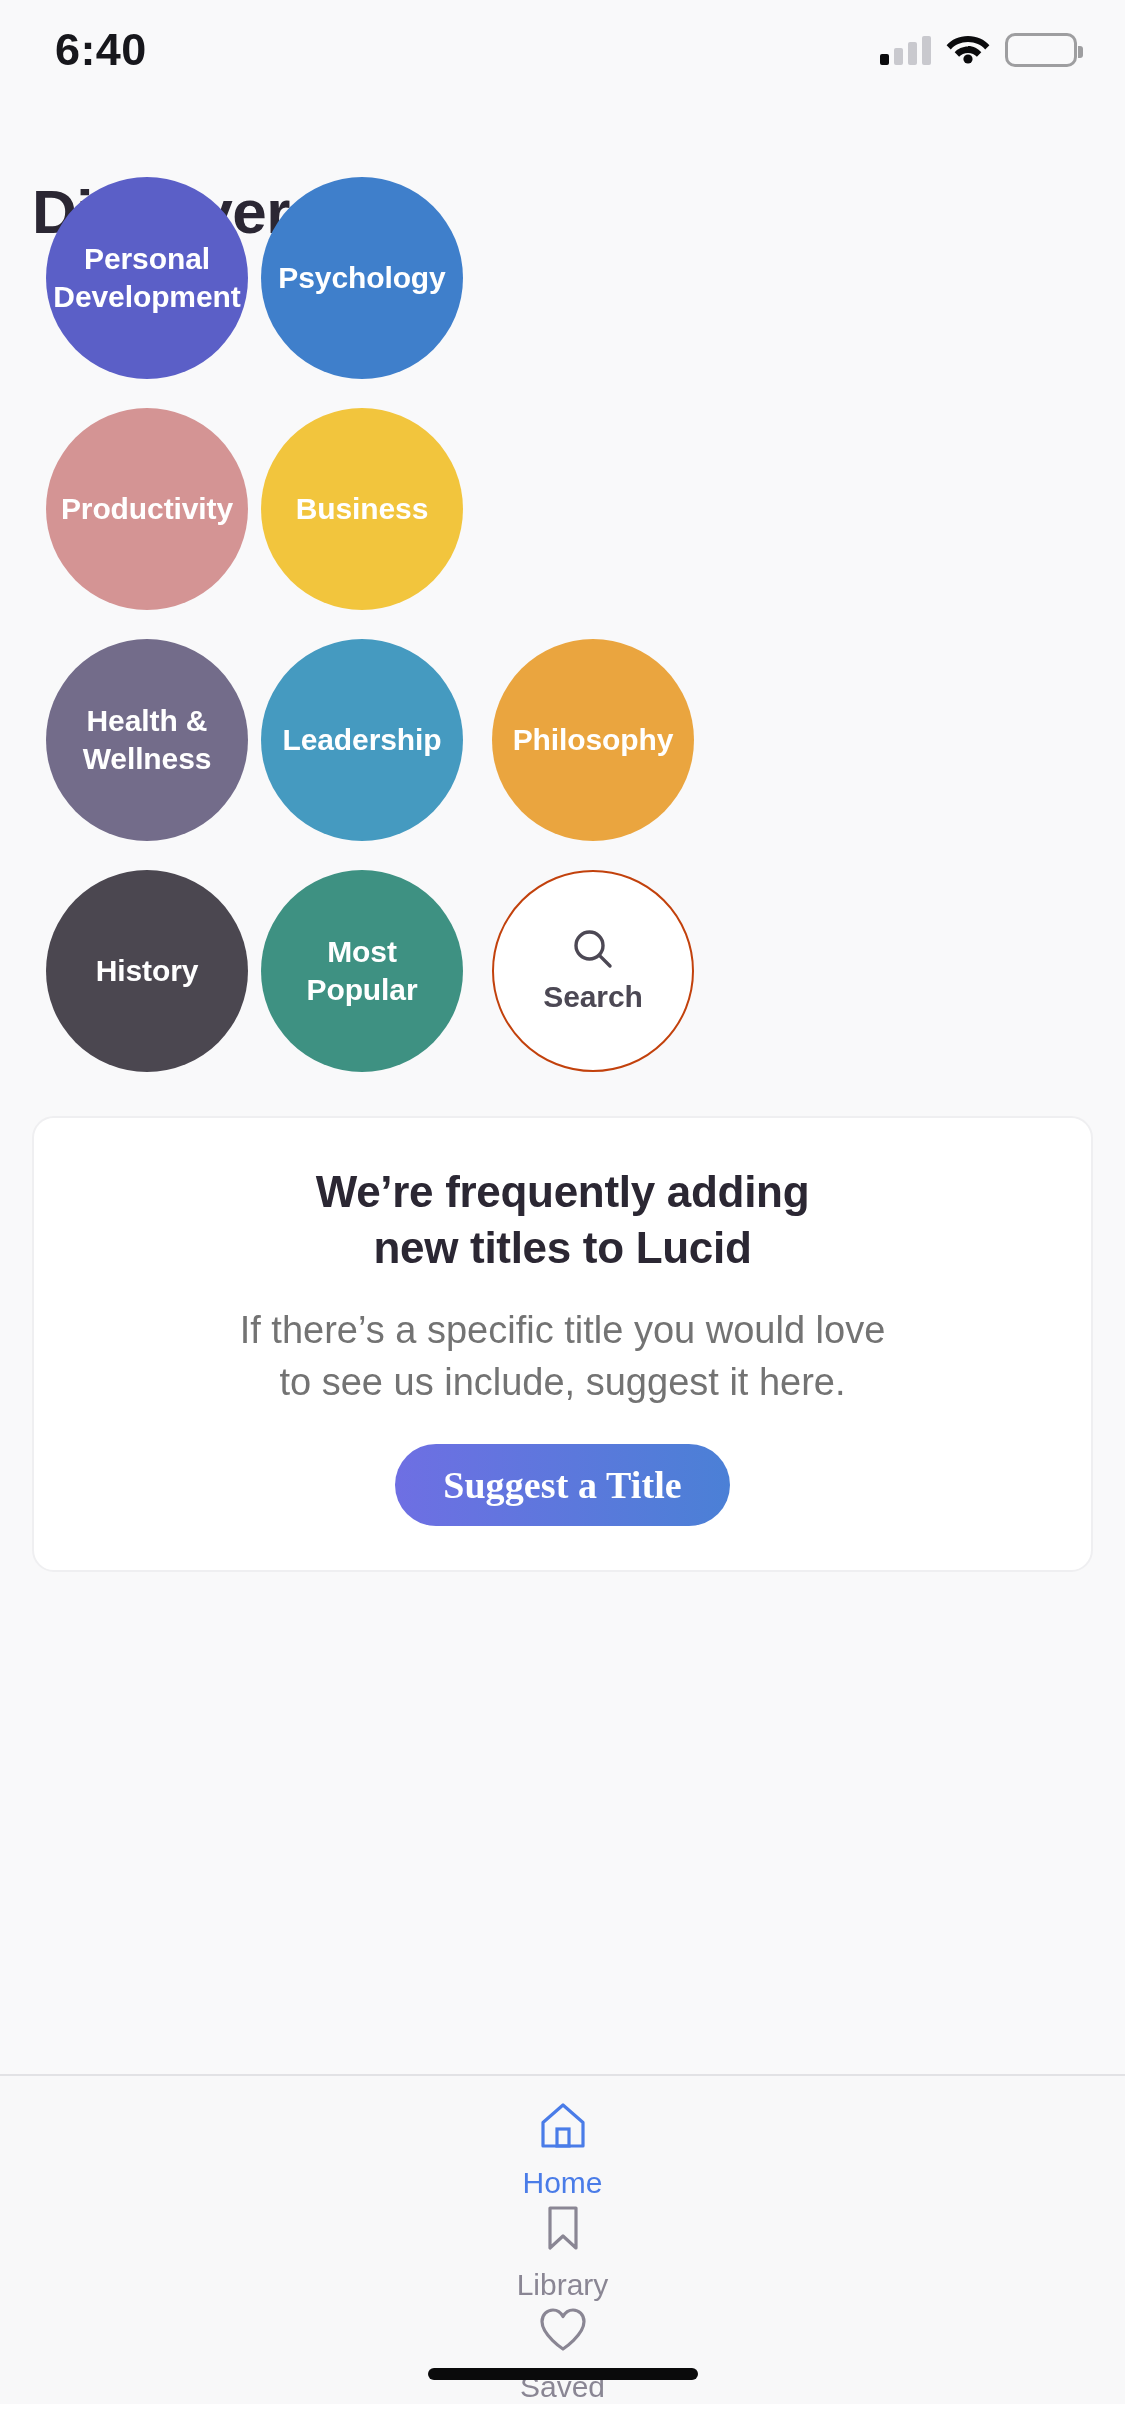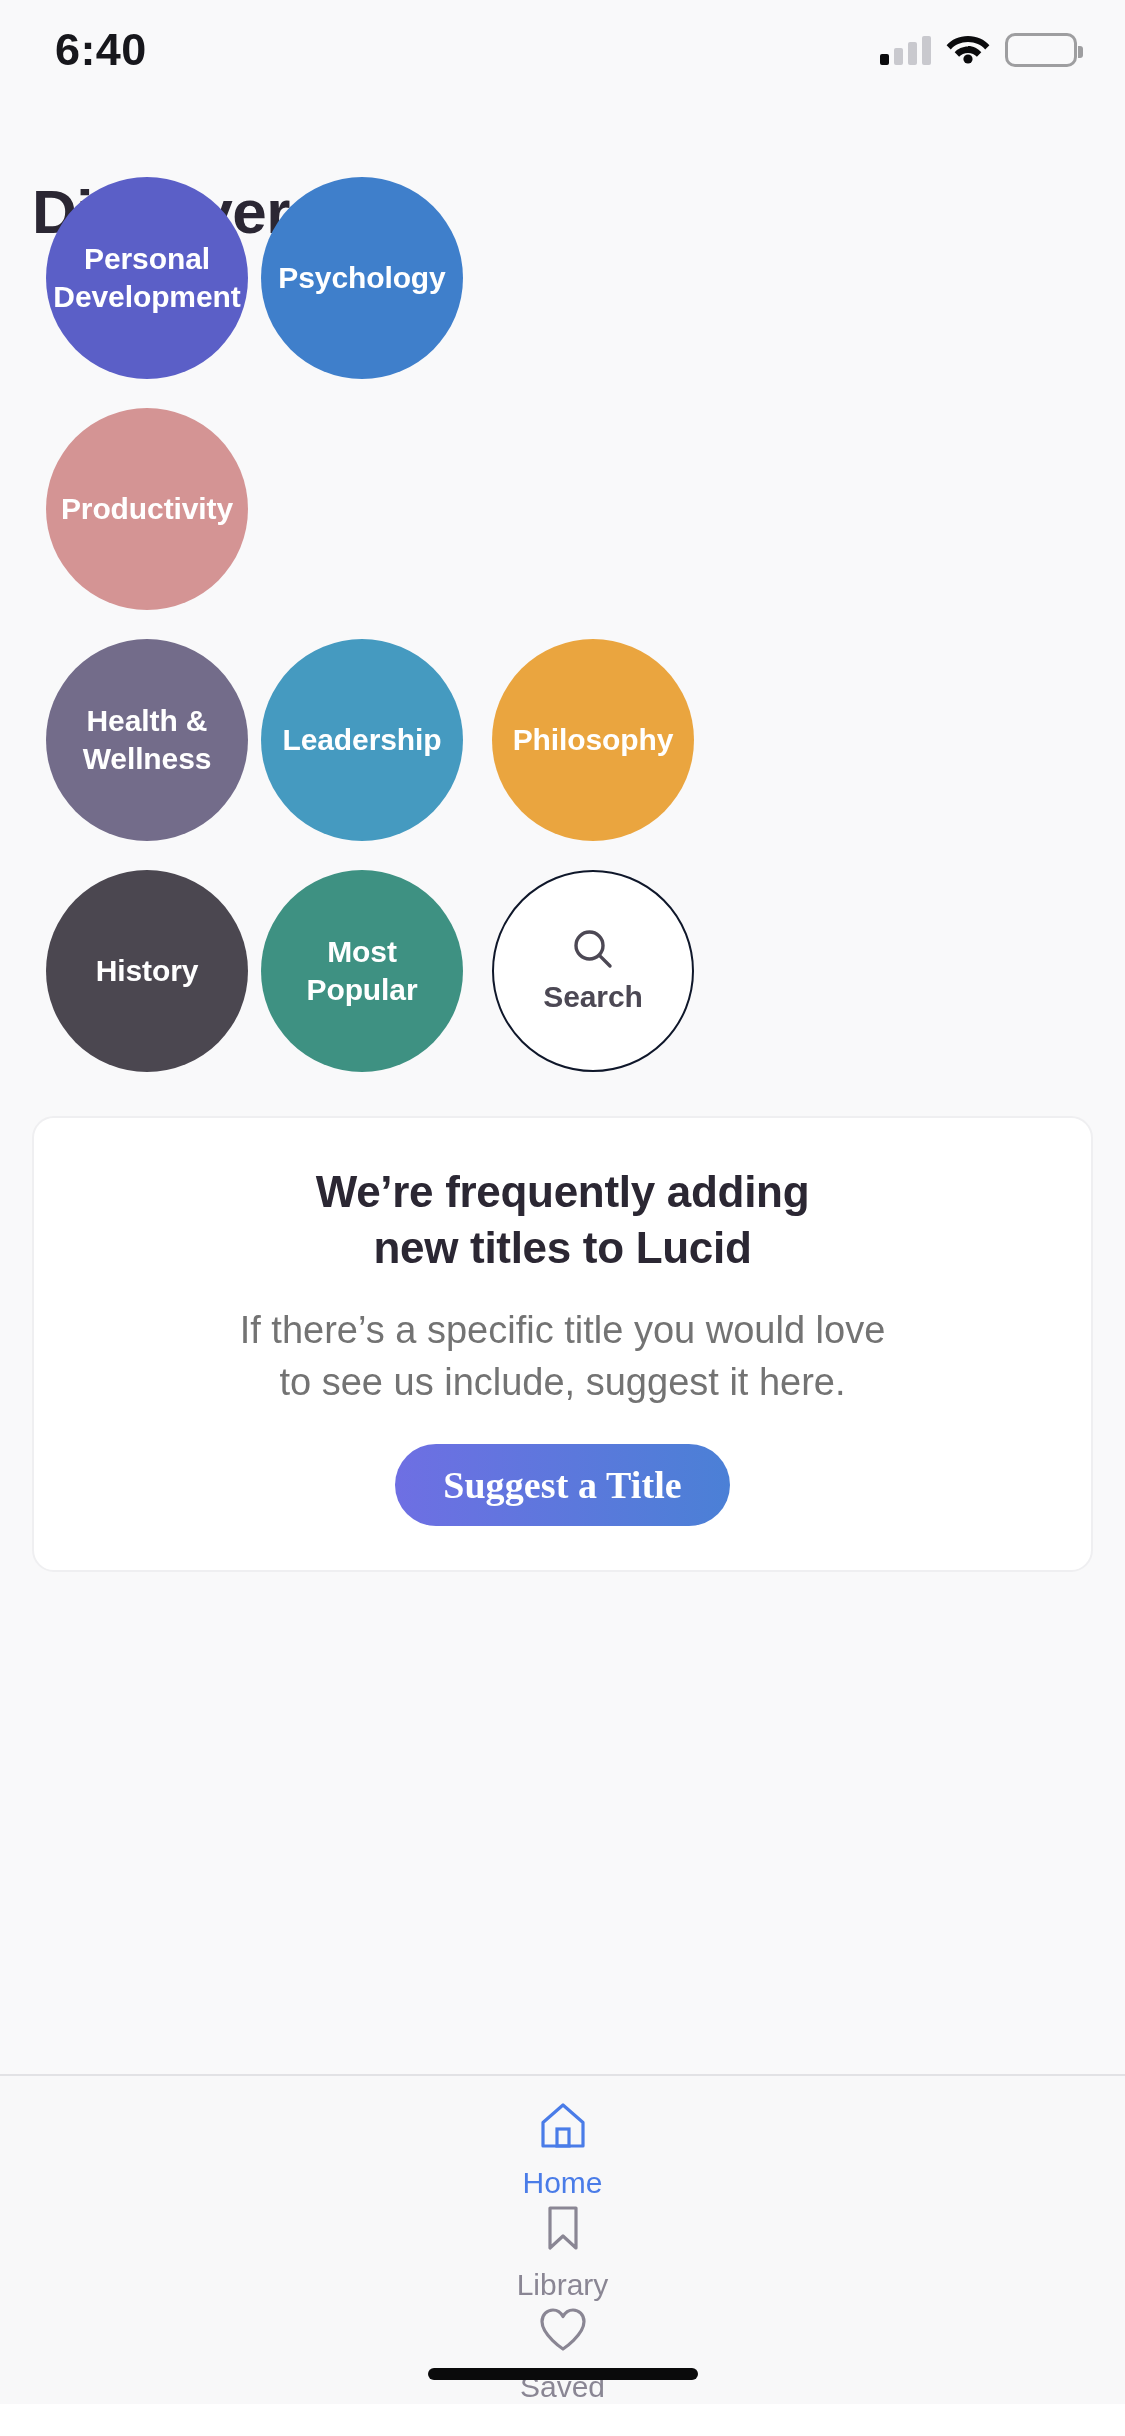--- a/index.html
+++ b/index.html
@@ -133,21 +133,21 @@
   .circle .label {
     font-size: 30px;
     font-weight: 700;
     color: #FFFFFF;
     line-height: 38px;
     letter-spacing: -0.1px;
     padding: 0 10px;
   }
   .circle.search-circle {
     background: #FFFFFF;
-    border: 2px solid #0f172a;
+    border: 2px solid #c2410c;
     flex-direction: column;
     gap: 6px;
   }
   .circle.search-circle .label {
     color: #4C4854;
     font-weight: 700;
   }
   .search-glyph {
     display: block;
     width: 46px;
@@ -284,20 +284,23 @@
       </div>
       <div class="circle c1" style="background: rgb(63, 127, 203);">
         <span class="label">Psychology</span>
       </div>
     </div>
 
     <div class="grid-row r1">
       <div class="circle c0" style="background: rgb(212, 148, 148);">
         <span class="label">Productivity</span>
       </div>
+      <div class="circle c1" style="background: rgb(242, 197, 61);">
+        <span class="label">Business</span>
+      </div>
     </div>
 
     <div class="grid-row r2">
       <div class="circle c0" style="background: rgb(115, 108, 138);">
         <span class="label">Health &amp;
 Wellness</span>
       </div>
       <div class="circle c1" style="background: rgb(69, 154, 192);">
         <span class="label">Leadership</span>
       </div>

